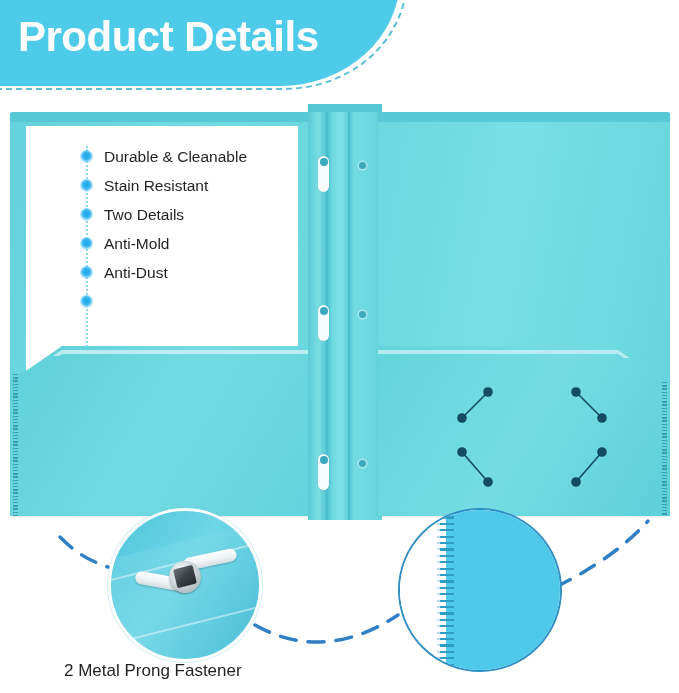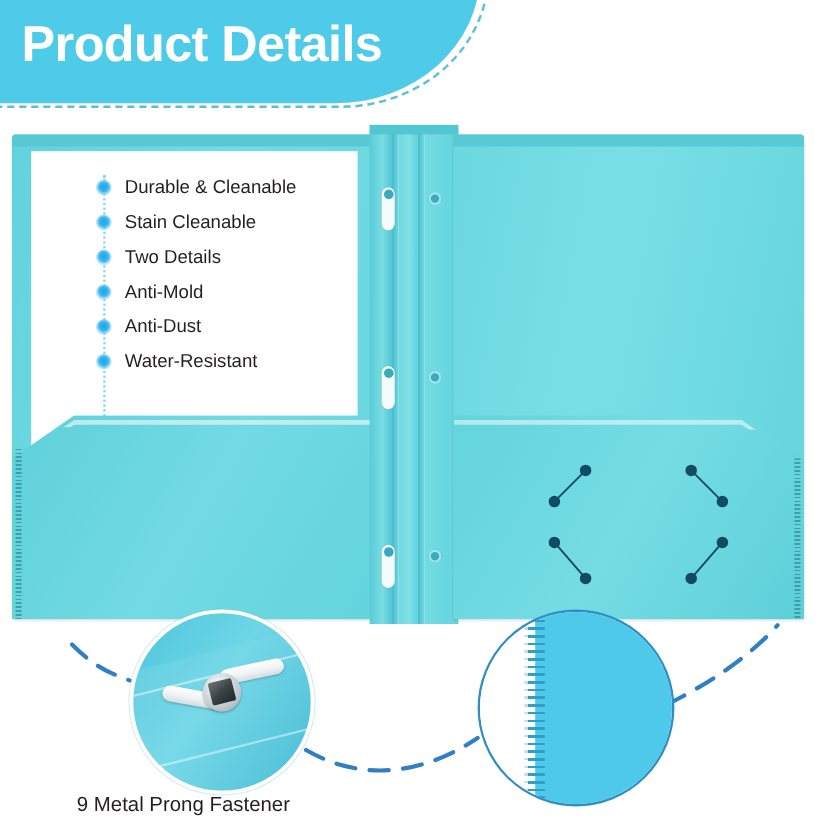--- a/index.html
+++ b/index.html
@@ -393,37 +393,36 @@
 
     <div class="features">
       <div class="feat-line"></div>
 
       <div class="feat-item">
         <span class="feat-dot"></span>
         <span class="feat-label">Durable &amp; Cleanable</span>
       </div>
       <div class="feat-item">
         <span class="feat-dot"></span>
-        <span class="feat-label">Stain Cleanable</span>
+        <span class="feat-label">Stain Resistant</span>
       </div>
       <div class="feat-item">
         <span class="feat-dot"></span>
         <span class="feat-label">Two Details</span>
       </div>
       <div class="feat-item">
         <span class="feat-dot"></span>
         <span class="feat-label">Anti-Mold</span>
       </div>
       <div class="feat-item">
         <span class="feat-dot"></span>
         <span class="feat-label">Anti-Dust</span>
       </div>
       <div class="feat-item">
         <span class="feat-dot"></span>
-        <span class="feat-label">Water-Resistant</span>
       </div>
     </div>
 
     <div class="pocket-left"></div>
     <div class="pocket-left-edge"></div>
     <div class="seam" style="left:13px; top:270px; height:142px;"></div>
 
     <div class="spine">
       <div class="spine-seg sp1"></div>
       <div class="spine-seg sp2"></div>
@@ -484,15 +483,15 @@
     <div class="prong-core" style="left:64px; top:56px; width:20px; height:19px; transform: rotate(-14deg);"></div>
   </div>
 
   <div class="callout" id="callout-seam">
     <div class="seam-left-white"></div>
     <div class="seam-fill"></div>
     <div class="seam-dots"></div>
     <div class="seam-scallop"></div>
   </div>
 
-  <div class="caption">9 Metal Prong Fastener</div>
+  <div class="caption">2 Metal Prong Fastener</div>
 
 </div>
 
 </body></html>

